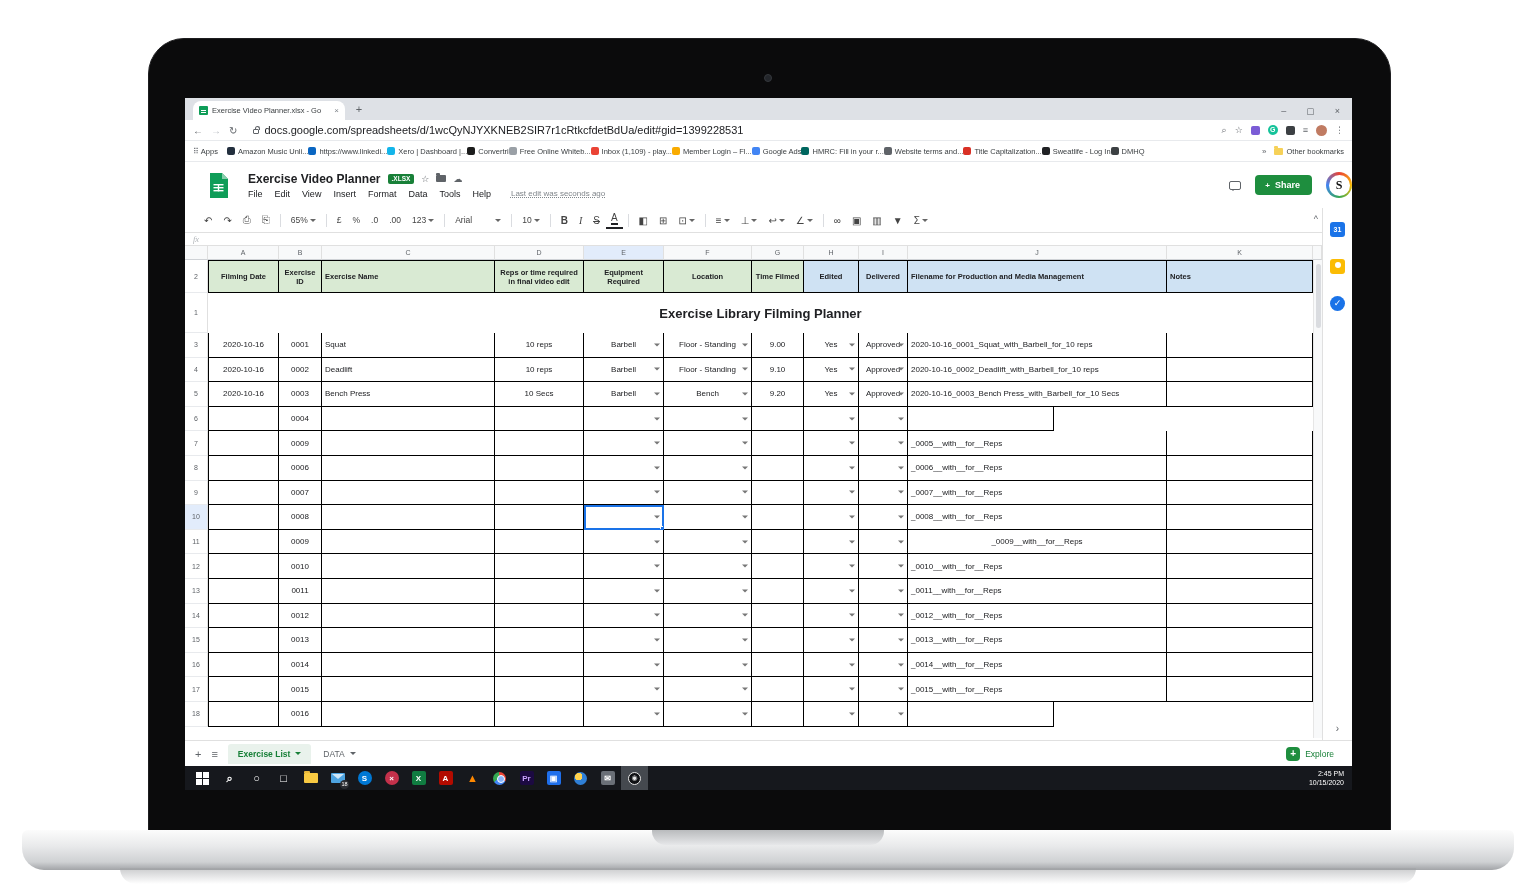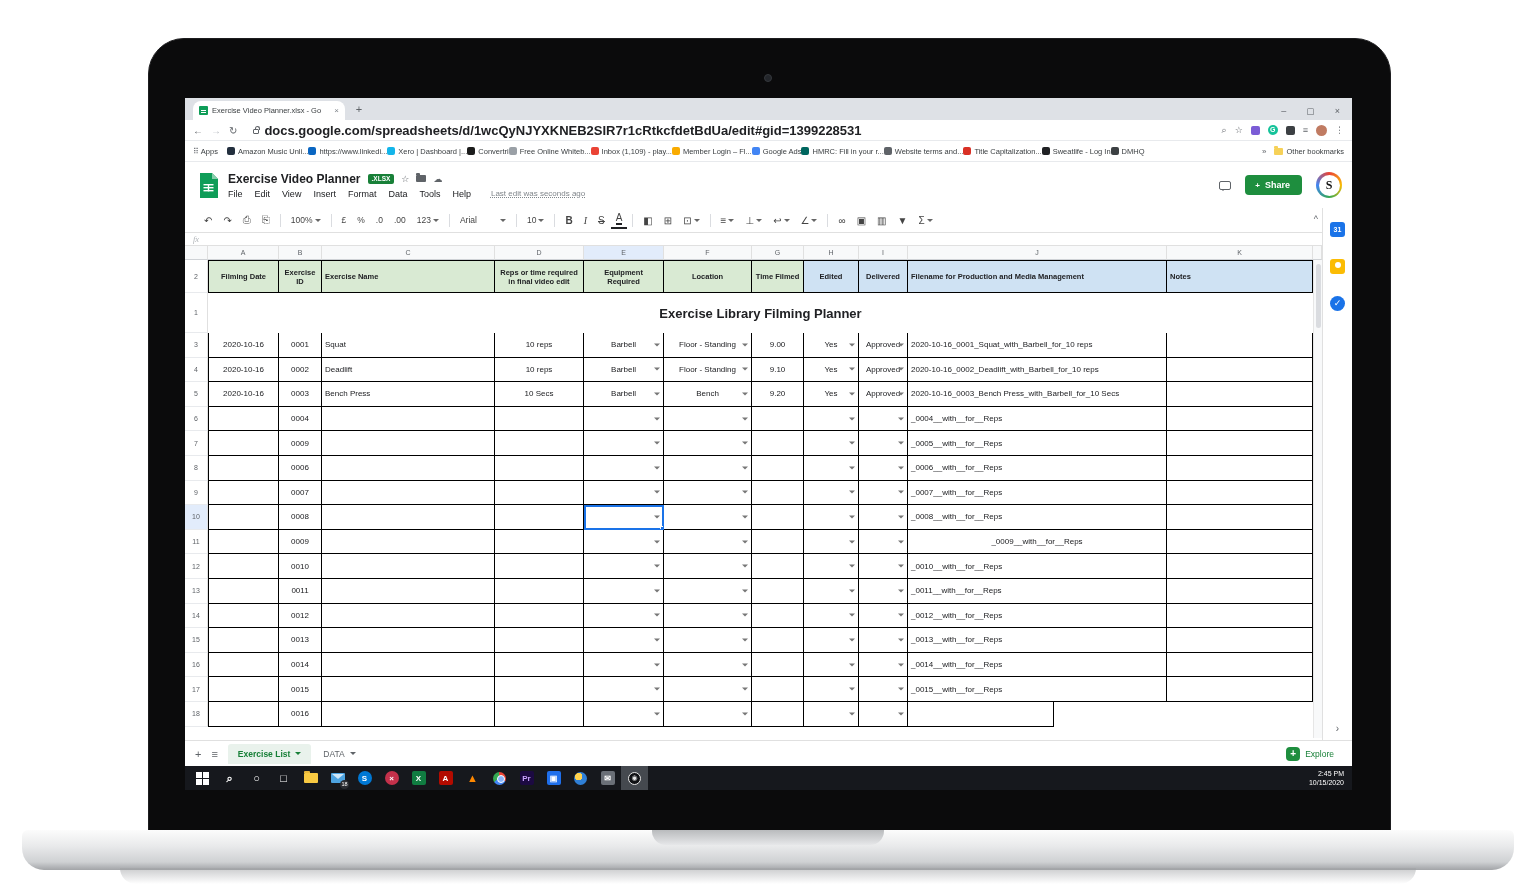--- a/index.html
+++ b/index.html
@@ -38,40 +38,40 @@
 
   
   .addrbar { position:absolute; left:0; top:22px; width:100%; height:21px; background:#fff;
              border-bottom:1px solid #e8eaed; display:flex; align-items:center; padding:0 8px; gap:8px; }
   .navbtn { color:#5f6368; font-size:10px; }
   .navbtn.dim { color:#b8bcc1; }
   .omnibox { flex:1; height:15px; display:flex; align-items:center; gap:5px; padding:0 8px; }
   .lock { width:6px; height:5px; border:1px solid #5f6368; border-radius:1px; position:relative; margin-top:2px; }
   .lock::before { content:""; position:absolute; left:0.5px; top:-4px; width:3px; height:3px;
                   border:1px solid #5f6368; border-bottom:none; border-radius:3px 3px 0 0; }
-  .url { font-size:13px; color:#202124; white-space:nowrap; overflow:hidden;font-weight:bold; }
+  .url { font-size:11px; color:#202124; white-space:nowrap; overflow:hidden; }
   .addr-icons { display:flex; align-items:center; gap:8px; color:#5f6368; font-size:9px; }
   .ext-sq { width:9px; height:9px; border-radius:2px; }
   .gram { width:10px; height:10px; border-radius:50%; background:#15c39a; color:#fff; font-size:7px; font-weight:bold;
           text-align:center; line-height:10px; }
   .avatar-sm { width:11px; height:11px; border-radius:50%; background:#c07b62; }
 
   
   .bmbar { position:absolute; left:0; top:43px; width:100%; height:21px; background:#fff;
            border-bottom:1px solid #e8eaed; display:flex; align-items:center; padding:0 8px; gap:9px; overflow:hidden; }
   .bm { display:flex; align-items:center; gap:3px; color:#3c4043; font-size:7.5px; white-space:nowrap; flex:none; }
   .bm-ico { width:8px; height:8px; border-radius:2px; flex:none; }
   .apps-grid { color:#5f6368; font-size:8px; letter-spacing:-1px; }
   .bm-right { margin-left:auto; display:flex; align-items:center; gap:8px; flex:none; }
   .folder-y { width:9px; height:7px; background:#f6d158; border-radius:1px; position:relative; }
   .folder-y::before { content:""; position:absolute; left:0; top:-2px; width:4px; height:2px; background:#f6d158; border-radius:1px 1px 0 0; }
 
   
-  .shead { position:absolute; left:2px; top:64px; width:100%; height:46px; background:#fff;
-           display:flex; align-items:center; padding:0 12px; gap:10px; }
+  .shead { position:absolute; left:12px; top:64px; width:100%; height:46px; background:#fff;
+           display:flex; align-items:center; padding:0 12px; gap:20px; }
   .slogo { width:19px; height:25px; flex:none; }
   .shead-col { display:flex; flex-direction:column; gap:3px; }
   .title-row { display:flex; align-items:center; gap:7px; }
   .doc-title { font-size:12px; font-weight:bold; color:#202124; }
   .xlsx-badge { background:#188038; color:#fff; font-size:6.5px; font-weight:bold; padding:1.5px 4px; border-radius:2px; }
   .t-ico { color:#5f6368; font-size:9px; }
   .cssfolder { width:10px; height:7px; background:#5f6368; border-radius:1px; position:relative; display:inline-block; }
   .cssfolder::before { content:""; position:absolute; left:0; top:-2px; width:4px; height:2px; background:#5f6368; border-radius:1px 1px 0 0; }
   .menu-row { display:flex; align-items:flex-start; gap:12px; font-size:9px; color:#202124; }
   .last-edit { color:#80868b; font-size:8px; text-decoration:underline; text-decoration-style:dotted; margin-left:8px; }
@@ -345,21 +345,21 @@
         <span data-name="redo-icon">↷</span>
       </span>
       <span class="tbi" data-name="print-icon">
         <span data-name="print-icon">⎙</span>
       </span>
       <span class="tbi" data-name="paint-format-icon">
         <span data-name="paint-format-icon">⎘</span>
       </span>
       <span class="tb-sep" data-name="toolbar-separator"></span>
       <span class="tbi txt" data-name="zoom-icon">
-        <span data-name="zoom-icon">100%</span>
+        <span data-name="zoom-icon">65%</span>
         <span class="caret" data-name="caret-icon"></span>
       </span>
       <span class="tb-sep" data-name="toolbar-separator"></span>
       <span class="tbi txt" data-name="format-currency-pound-icon">
         <span data-name="format-currency-pound-icon">£</span>
       </span>
       <span class="tbi txt" data-name="format-percent-icon">
         <span data-name="format-percent-icon">%</span>
       </span>
       <span class="tbi txt" data-name="decrease-decimal-icon">
@@ -609,23 +609,20 @@
           <div class="cell al-c" data-name="cell-F6" style="width: 88px;">
             <span class="dd" data-name="dropdown-icon"></span>
           </div>
           <div class="cell al-c" data-name="cell-G6" style="width: 52px;"></div>
           <div class="cell al-c" data-name="cell-H6" style="width: 55px;">
             <span class="dd" data-name="dropdown-icon"></span>
           </div>
           <div class="cell al-c" data-name="cell-I6" style="width: 49px;">
             <span class="dd" data-name="dropdown-icon"></span>
           </div>
-          <div class="cell al-l" data-name="cell-J6" style="width: 259px;">
-            <span data-name="cell-value">_0004__with__for__Reps</span>
-          </div>
           <div class="cell al-l" data-name="cell-K6" style="width: 146px;"></div>
         </div>
         <div class="grow drow" data-name="grid-row-7">
           <div class="rn" data-name="row-header-7">7</div>
           <div class="cell first al-c" data-name="cell-A7" style="width: 71px;"></div>
           <div class="cell al-c" data-name="cell-B7" style="width: 43px;">
             <span data-name="cell-value">0009</span>
           </div>
           <div class="cell al-l" data-name="cell-C7" style="width: 173px;"></div>
           <div class="cell al-c" data-name="cell-D7" style="width: 89px;"></div>

